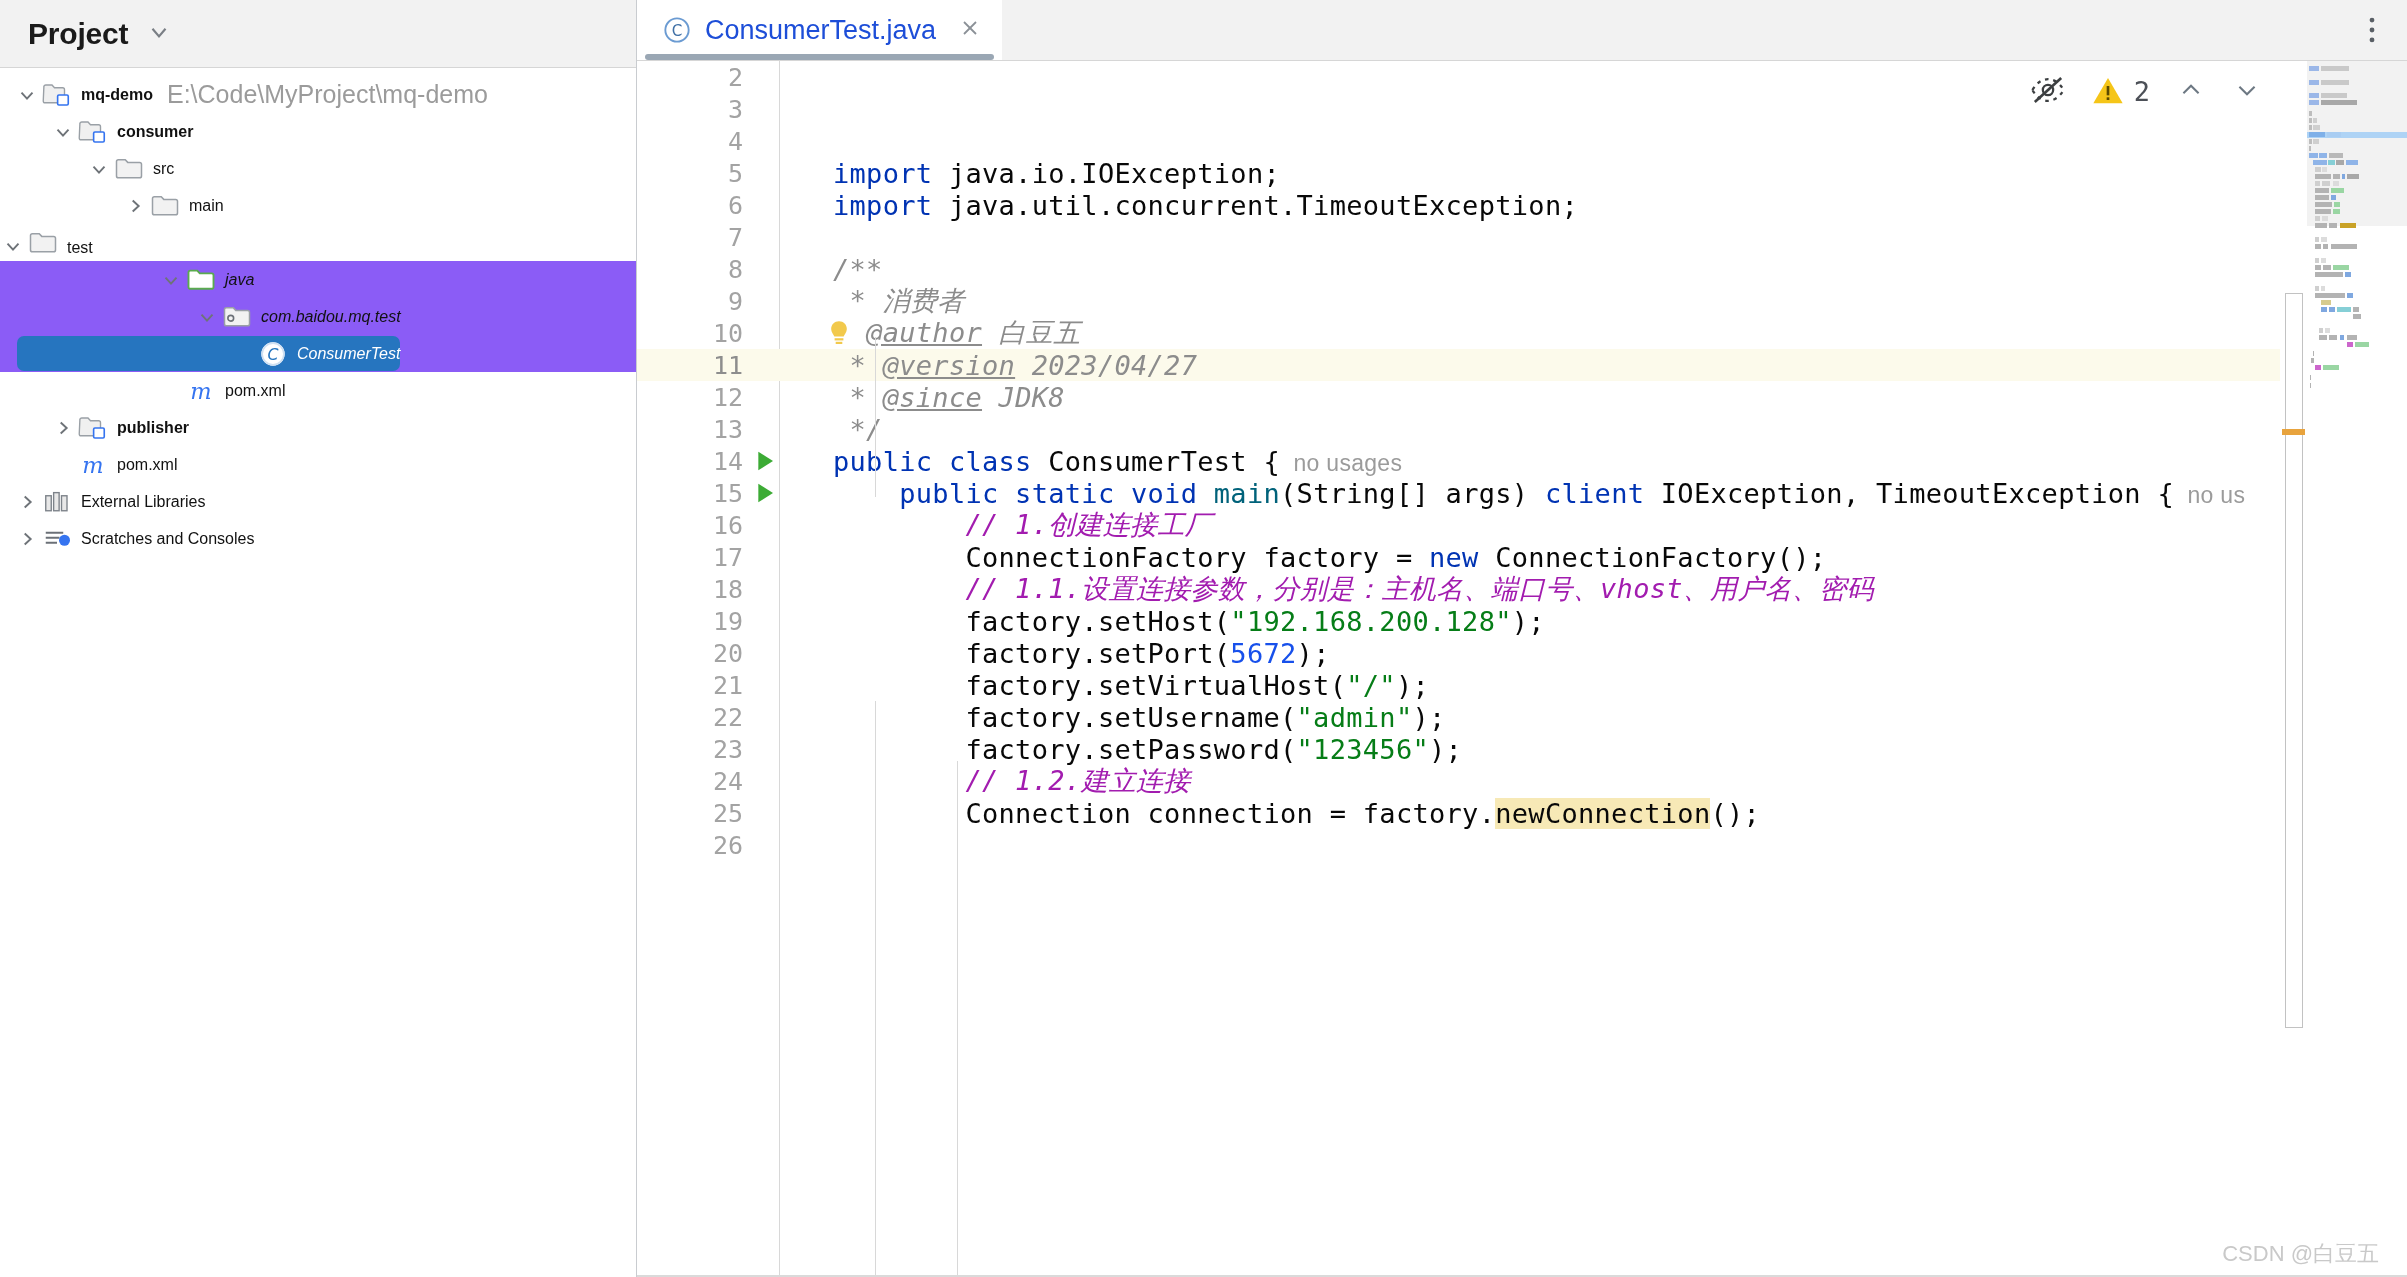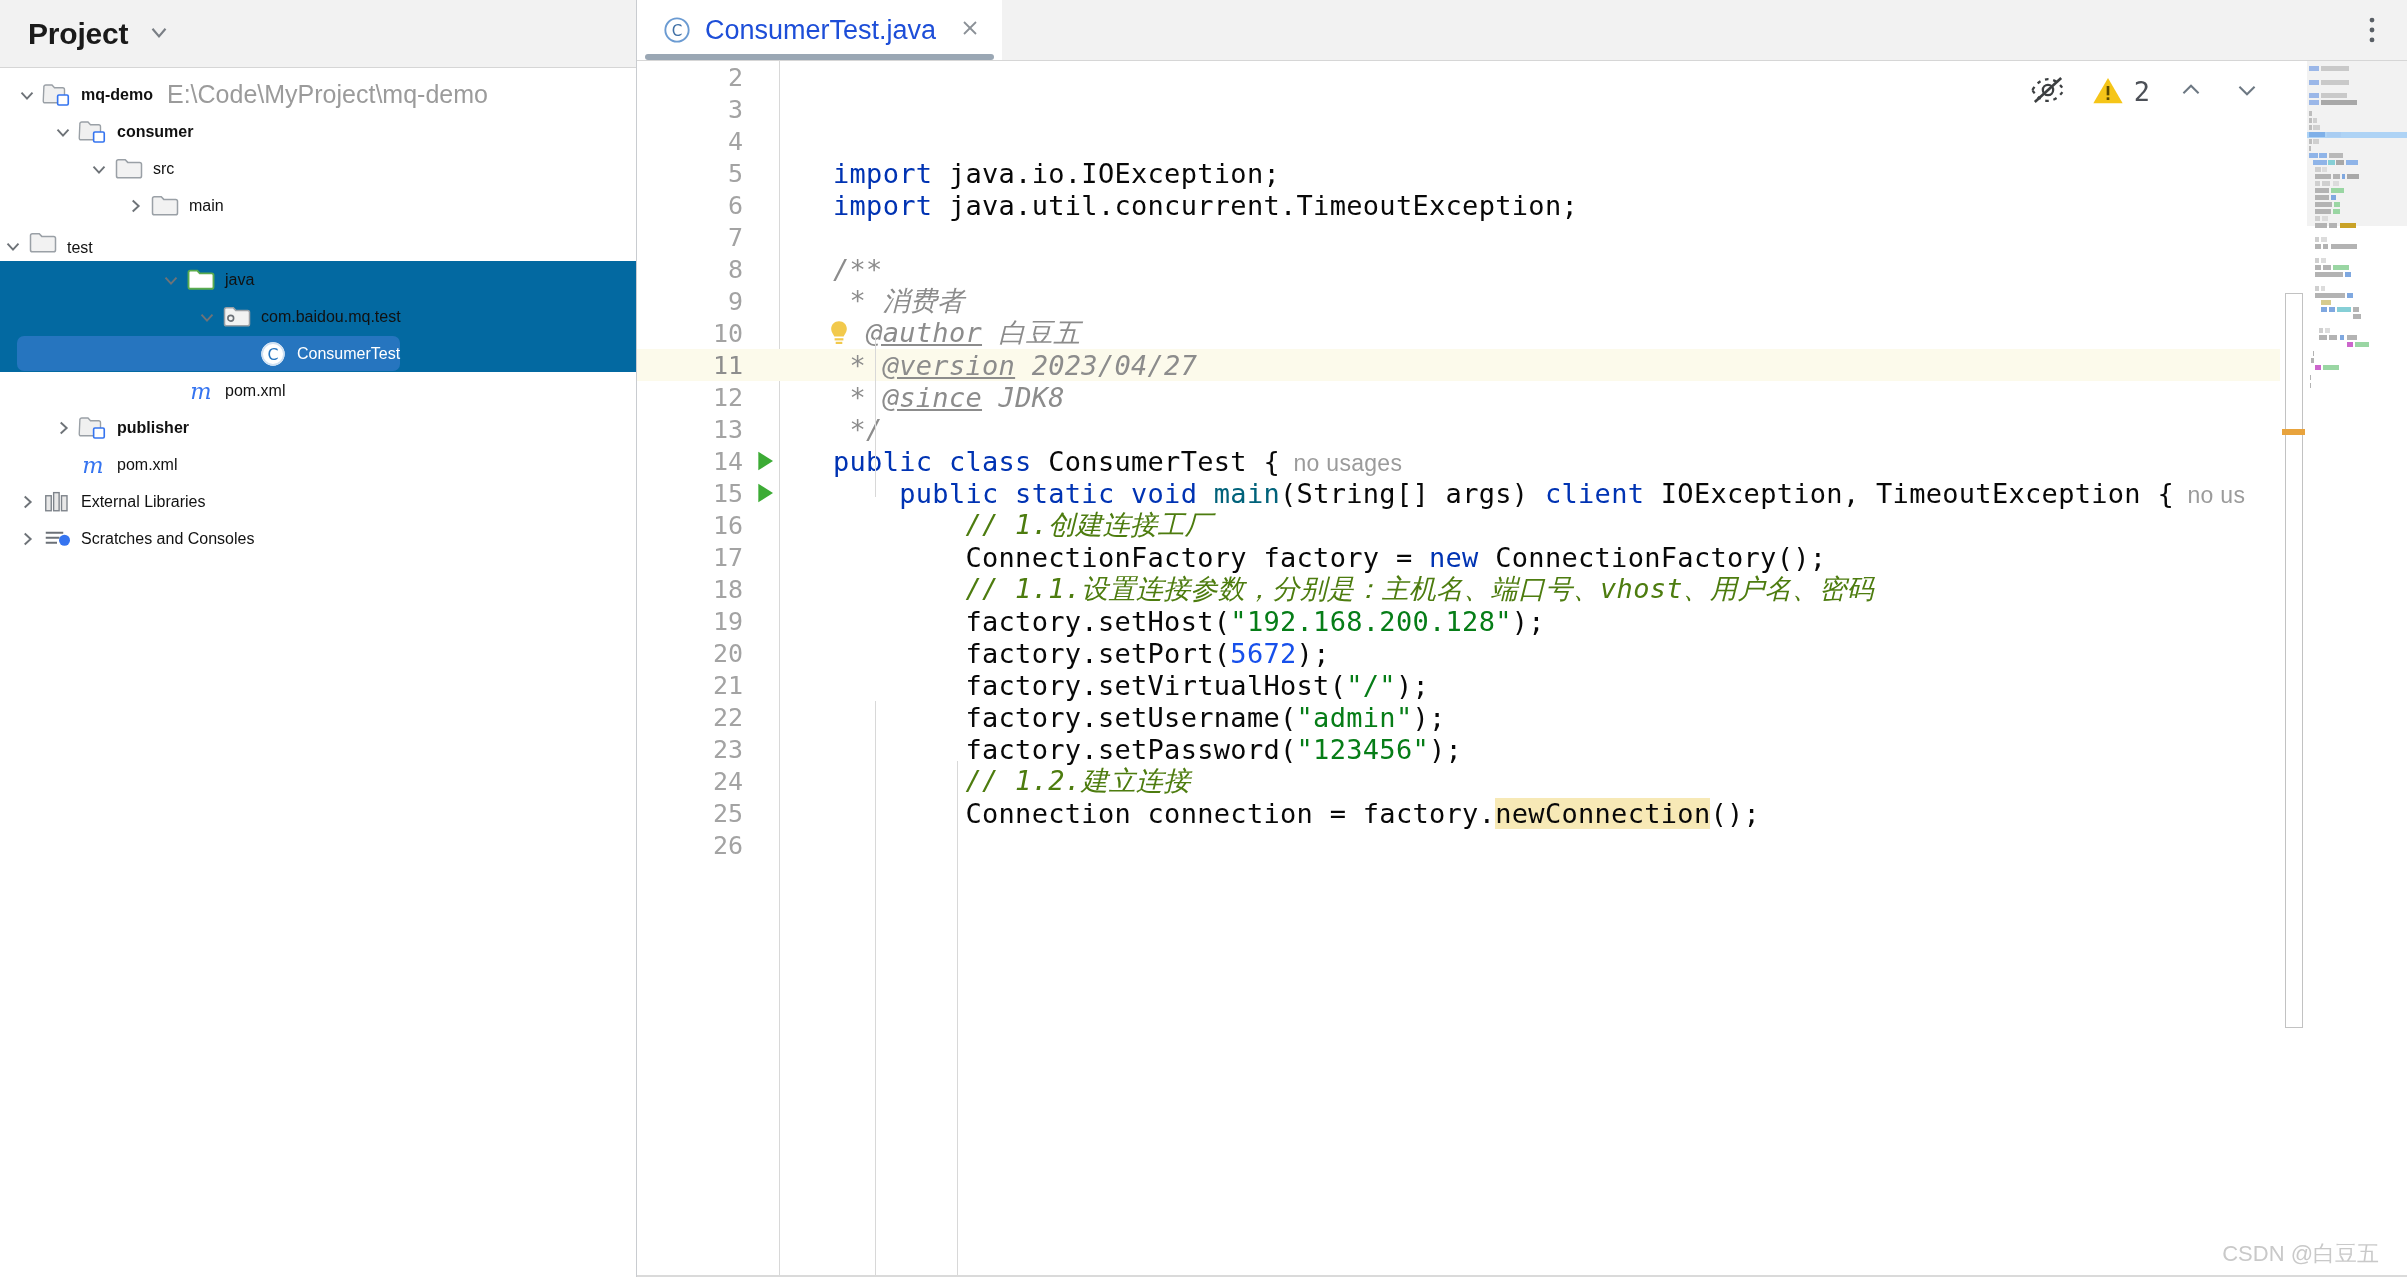--- a/index.html
+++ b/index.html
@@ -48,21 +48,21 @@
   }
   .row .arrow svg { display:block; }
   .row .ic {
     width: 34px; flex: 0 0 34px;
     display: inline-flex; align-items: center; justify-content: center;
     margin-right: 7px;
   }
   .row .lbl { font-size: 16px; }
   .row .lbl.bold { font-weight: bold; }
   .row .path { color: #9b9b9b; font-size: 25px; margin-left: 14px; }
-  .row.greenband { background: #0369a1; }
+  .row.greenband { background: #8b5cf6; font-style: italic; }
   .row.selected .selbar {
     position: absolute; left: 17px; right: 236px; top: 1px; bottom: 1px;
     background: #2675bf; border-radius: 7px;
   }
   .row.selected .inner { position: relative; z-index: 2; color: #ffffff; }
   .row .inner { display: flex; align-items: center; }
 
   
   #editor { position: relative; flex: 1 1 auto; height: 1277px; background: #ffffff; }
   #tabbar {
@@ -118,21 +118,21 @@
     white-space: pre; padding-left: 53px;
     letter-spacing: 0.3px;
   }
   .cl.hl { background: #fcfaeb; }
   .cl.hl .ln { color: #8d8d8d; }
 
   .k { color: #0033b3; }      
   .s { color: #067d17; }      
   .n { color: #1750eb; }      
   .m { color: #00627a; }      
-  .cm { color: #4d7c0f; font-style: italic; }  
+  .cm { color: #a21caf; font-style: italic; }  
   .doc { color: #8c8c8c; font-style: italic; }
   .doctag { color: #8c8c8c; font-style: italic; text-decoration: underline; }
   .hint { color: #9b9b9b; font-size: 23px; font-family: "Liberation Sans", sans-serif; font-style: normal; }
   .ident-hl { background: #f7e9b6; }
 
   
   .iguide {
     position: absolute; width: 1px; background: #d8d8d8;
     left: 238px; top: 0; bottom: 0;
   }

